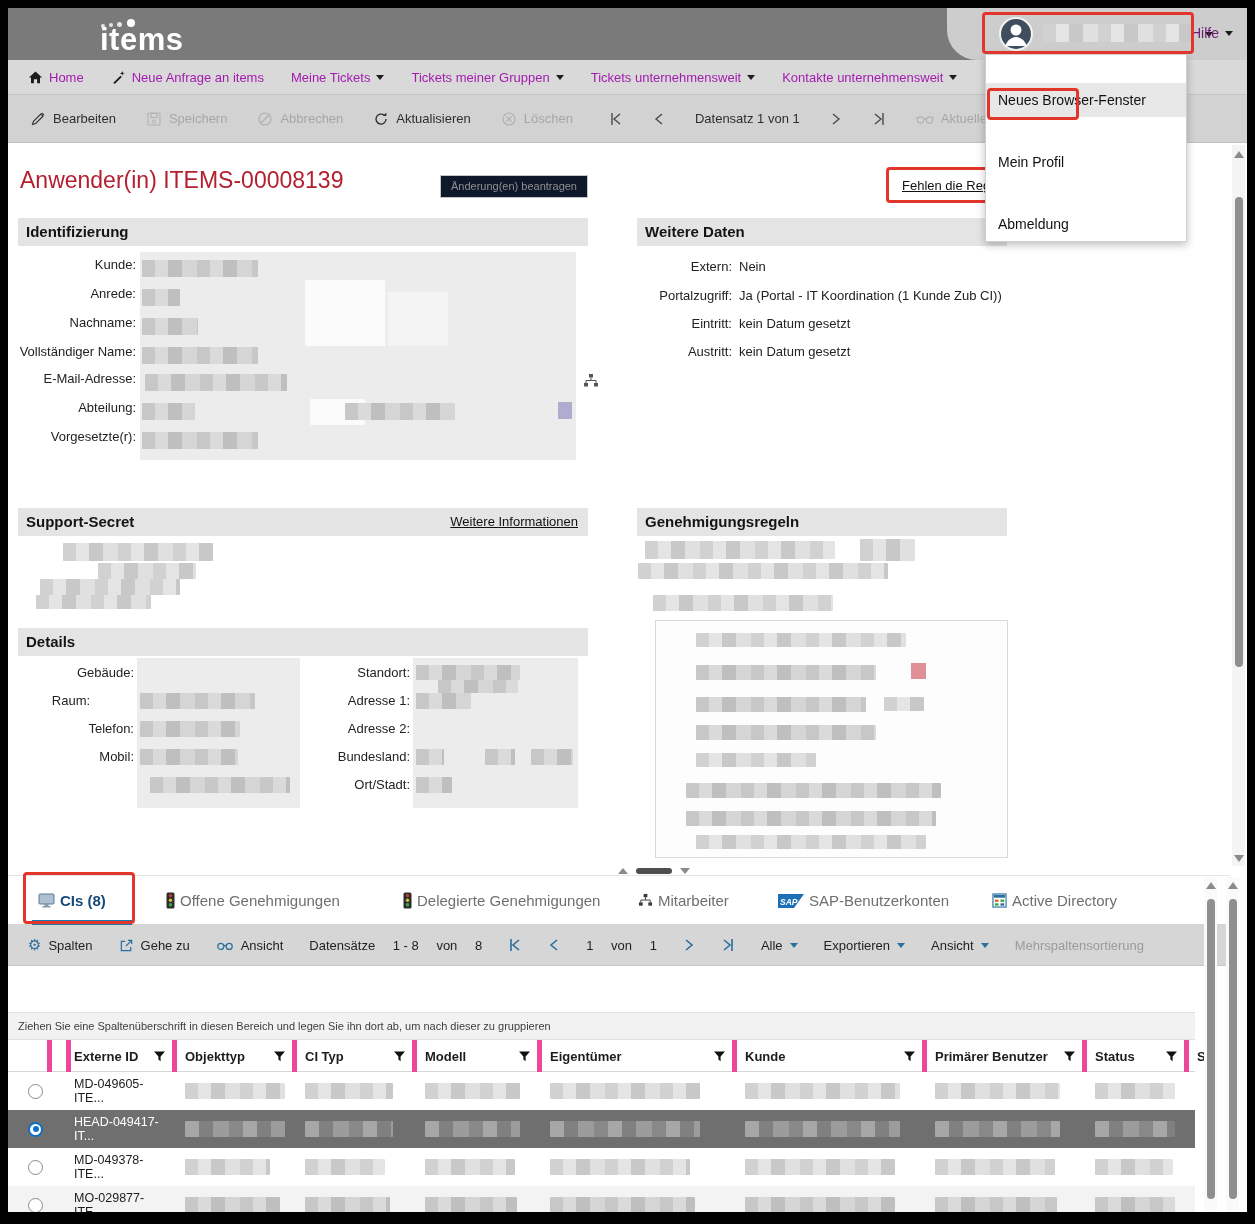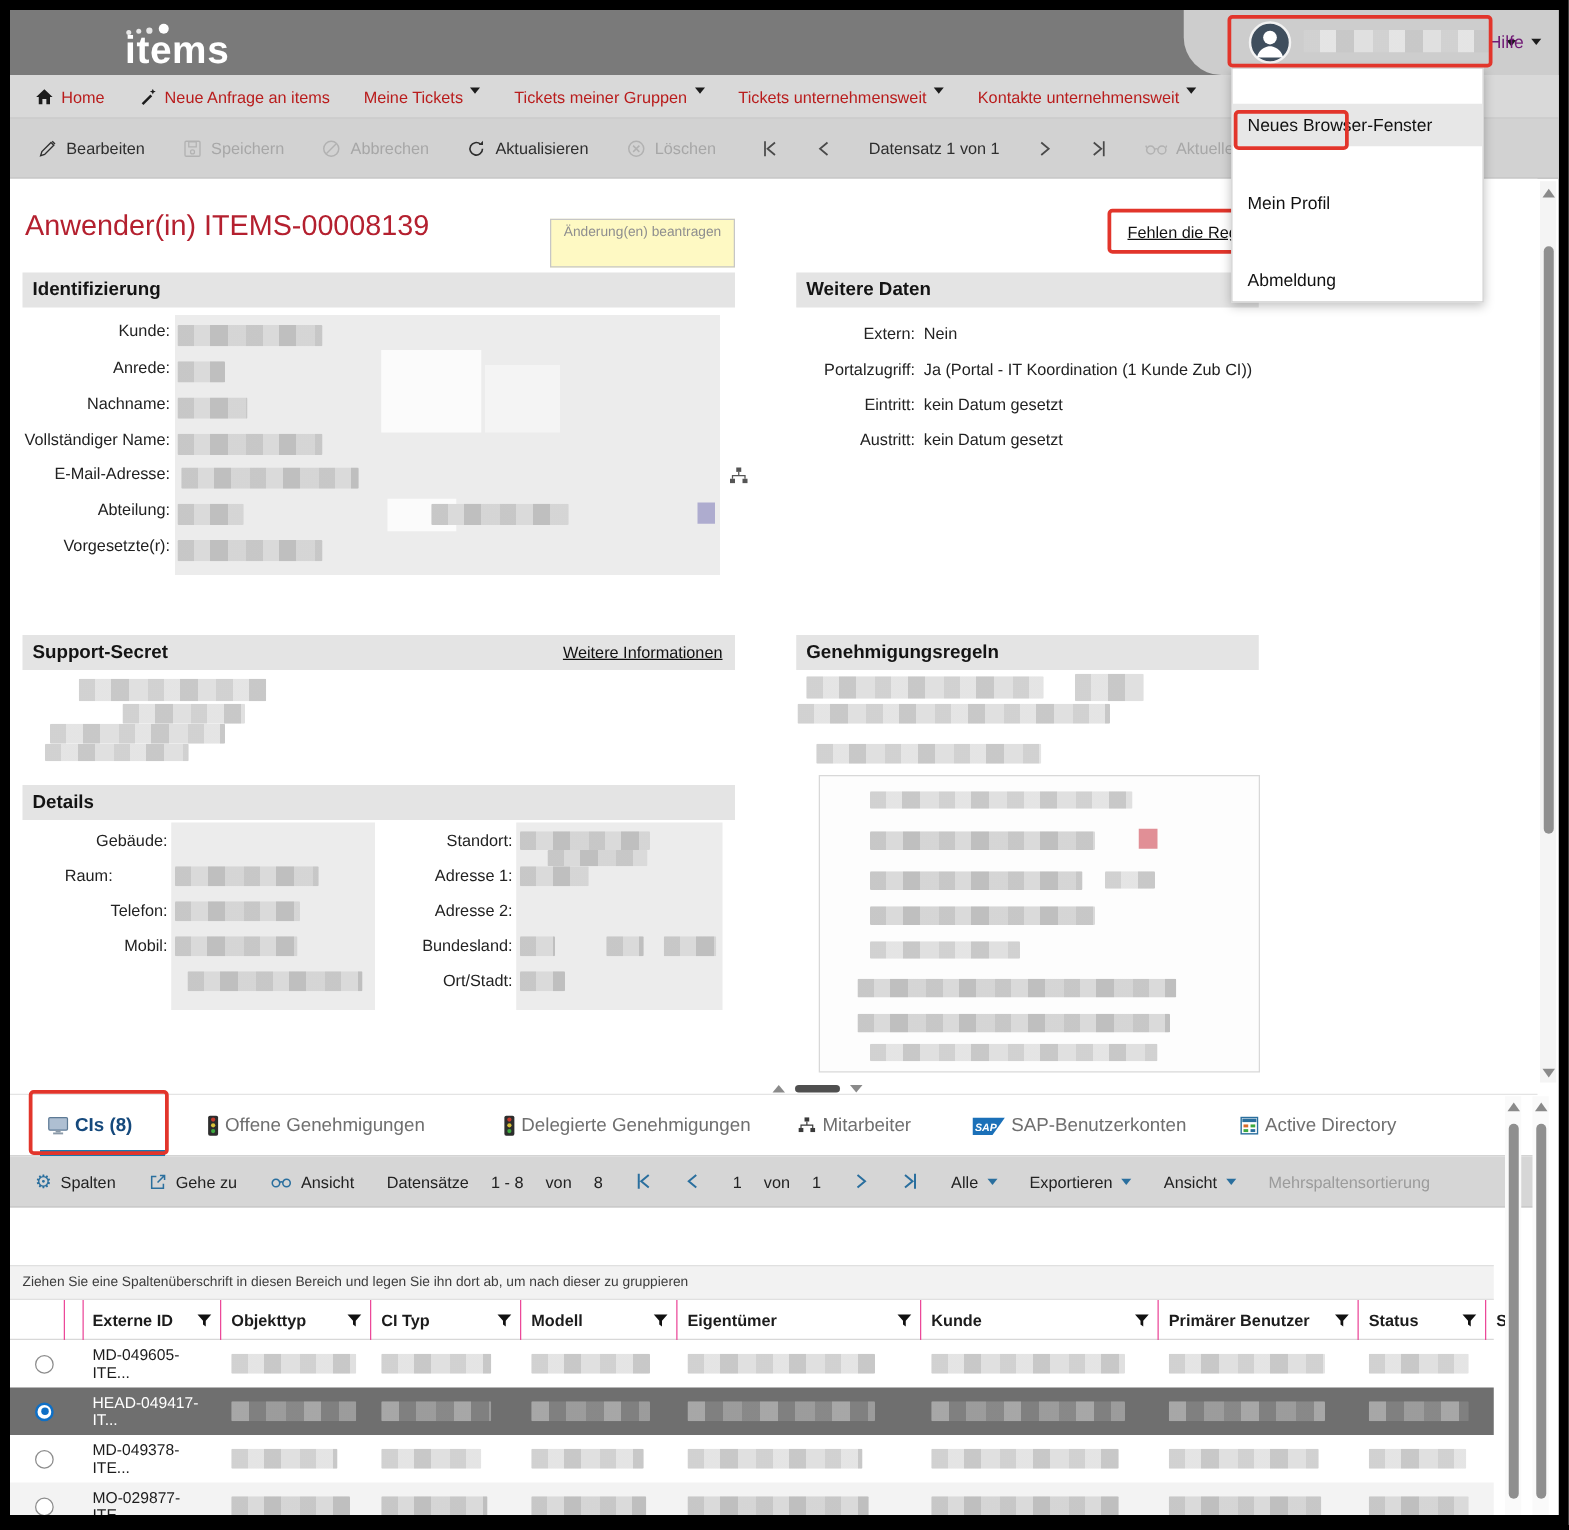--- a/index.html
+++ b/index.html
@@ -12,32 +12,32 @@
   .topbar { position:absolute; left:0; top:0; width:100%; height:52px; background:#7a7a7a; }
   .logo-dot { position:absolute; border-radius:50%; background:#e6e6e6; }
   .logo-text { position:absolute; left:92px; top:14px; color:#fff; font-size:31px; font-weight:bold; letter-spacing:.5px; }
   .topbar-right { position:absolute; right:0; top:0; width:300px; height:52px; background:#cdcdcd; border-bottom-left-radius:30px; }
   .avatar { position:absolute; left:52px; top:9px; width:34px; height:34px; border-radius:50%; background:#3f4e5d; border:2px solid #f2f2f2; }
   .help { position:absolute; right:14px; top:17px; font-size:14px; color:#701a75; display:flex; align-items:center; gap:6px; }
   .tri-down { width:0; height:0; border-left:4px solid transparent; border-right:4px solid transparent; border-top:5px solid #1c1c1c; }
 
   
   .navbar { position:absolute; left:0; top:52px; width:100%; height:35px; background:#d9d9d9; border-bottom:1px solid #c3c3c3; display:flex; align-items:center; gap:27px; padding-left:20px; }
-  .nav-item { display:flex; gap:6px; font-size:13px; color:#b91c1c; cursor:default; }
+  .nav-item { display:flex; align-items:center; gap:6px; font-size:13px; color:#a21caf; cursor:default; }
 
   
   .toolbar { position:absolute; left:0; top:87px; width:100%; height:48px; background:#d2d2d2; border-bottom:1px solid #c0c0c0; display:flex; align-items:center; gap:30px; padding-left:22px; font-size:13px; }
   .tb-item { display:flex; align-items:center; gap:7px; color:#2e2e2e; }
   .tb-item.disabled { color:#a7a7a7; }
   .tb-item.disabled svg { stroke:#b2b2b2 !important; }
 
   
   .content { position:absolute; left:0; top:135px; width:1222px; height:723px; background:#fff; }
   .page-title { position:absolute; left:12px; top:24px; font-size:23px; color:#b4202f; }
-  .req-btn { position:absolute; left:432px; top:32px; width:148px; height:39px; background:#fef9c3; border:1px solid #c6c6c6; color:#8f8f8f; font-size:11px; text-align:center; line-height:21px; }
+  .req-btn { position:absolute; left:432px; top:32px; width:148px; height:23px; background:#0f172a; border:1px solid #c6c6c6; color:#8f8f8f; font-size:11px; text-align:center; line-height:21px; }
   .sec-hd { position:absolute; height:28px; background:#e4e4e4; font-size:15px; font-weight:bold; color:#141414; line-height:28px; padding:0 8px; }
   .flabel { position:absolute; font-size:13px; color:#222; text-align:right; }
   .fvalue { position:absolute; font-size:13px; color:#222; }
   .panel { position:absolute; background:#ececec; }
   .rx { position:absolute; background-color:#dedede;
         background-image:repeating-linear-gradient(90deg, rgba(0,0,0,0.10) 0 13px, rgba(0,0,0,0.02) 13px 26px, rgba(0,0,0,0.14) 26px 40px, rgba(0,0,0,0.04) 40px 55px);
         border-radius:1px; filter:blur(.4px); }
   .rx.light { background-color:#e9e9e9; }
   .rx-dark { position:absolute; background-color:#8e8e8e;
         background-image:repeating-linear-gradient(90deg, rgba(255,255,255,0.22) 0 14px, rgba(0,0,0,0.10) 14px 28px, rgba(255,255,255,0.12) 28px 44px, rgba(0,0,0,0.04) 44px 58px);
@@ -61,21 +61,21 @@
   .gridbar { position:absolute; left:0; top:917px; width:1222px; height:41px; background:#d6d6d6; border-bottom:1px solid #c6c6c6; display:flex; align-items:center; gap:26px; padding-left:20px; font-size:13px; color:#222; }
   .gb-item { display:flex; align-items:center; gap:7px; }
   .gb-muted { color:#9b9b9b; }
   .chev { stroke:#2a6f9e; stroke-width:1.6; fill:none; }
 
   
   .grid-wrap { position:absolute; left:0; top:1004px; width:1187px; }
   .group-hint { height:28px; background:#f2f2f2; border-top:1px solid #e0e0e0; border-bottom:1px solid #e0e0e0; font-size:11px; color:#3d3d3d; line-height:27px; padding-left:10px; }
   .gridrow { display:grid; grid-template-columns:44px 14px 111px 120px 120px 125px 195px 190px 160px 102px 6px; align-items:center; }
   .ghead { height:32px; background:#fff; border-bottom:1px solid #d8d8d8; font-weight:bold; font-size:13px; }
-  .ghead .gcell { border-right:1px solid #ec4899; height:32px; display:flex; align-items:center; justify-content:space-between; padding:0 6px 0 8px; }
+  .ghead .gcell { border-right:5px solid #ec4899; height:32px; display:flex; align-items:center; justify-content:space-between; padding:0 6px 0 8px; }
   .drow { height:38px; background:#fff; font-size:12.5px; }
   .drow .gcell { height:38px; display:flex; align-items:center; padding:0 8px; position:relative; }
   .drow.alt { background:#f3f3f3; }
   .drow.selected { background:#6f6f6f; color:#fff; }
   .radio { width:15px; height:15px; border-radius:50%; border:1px solid #8c8c8c; background:#fff; margin-left:12px; }
   .radio.checked { border:2px solid #0f6fc5; background:#fff; position:relative; }
   .radio.checked::after { content:""; position:absolute; left:2.5px; top:2.5px; width:6px; height:6px; border-radius:50%; background:#0f6fc5; }
 
   
   .sb-track { position:absolute; background:#f4f4f4; }

